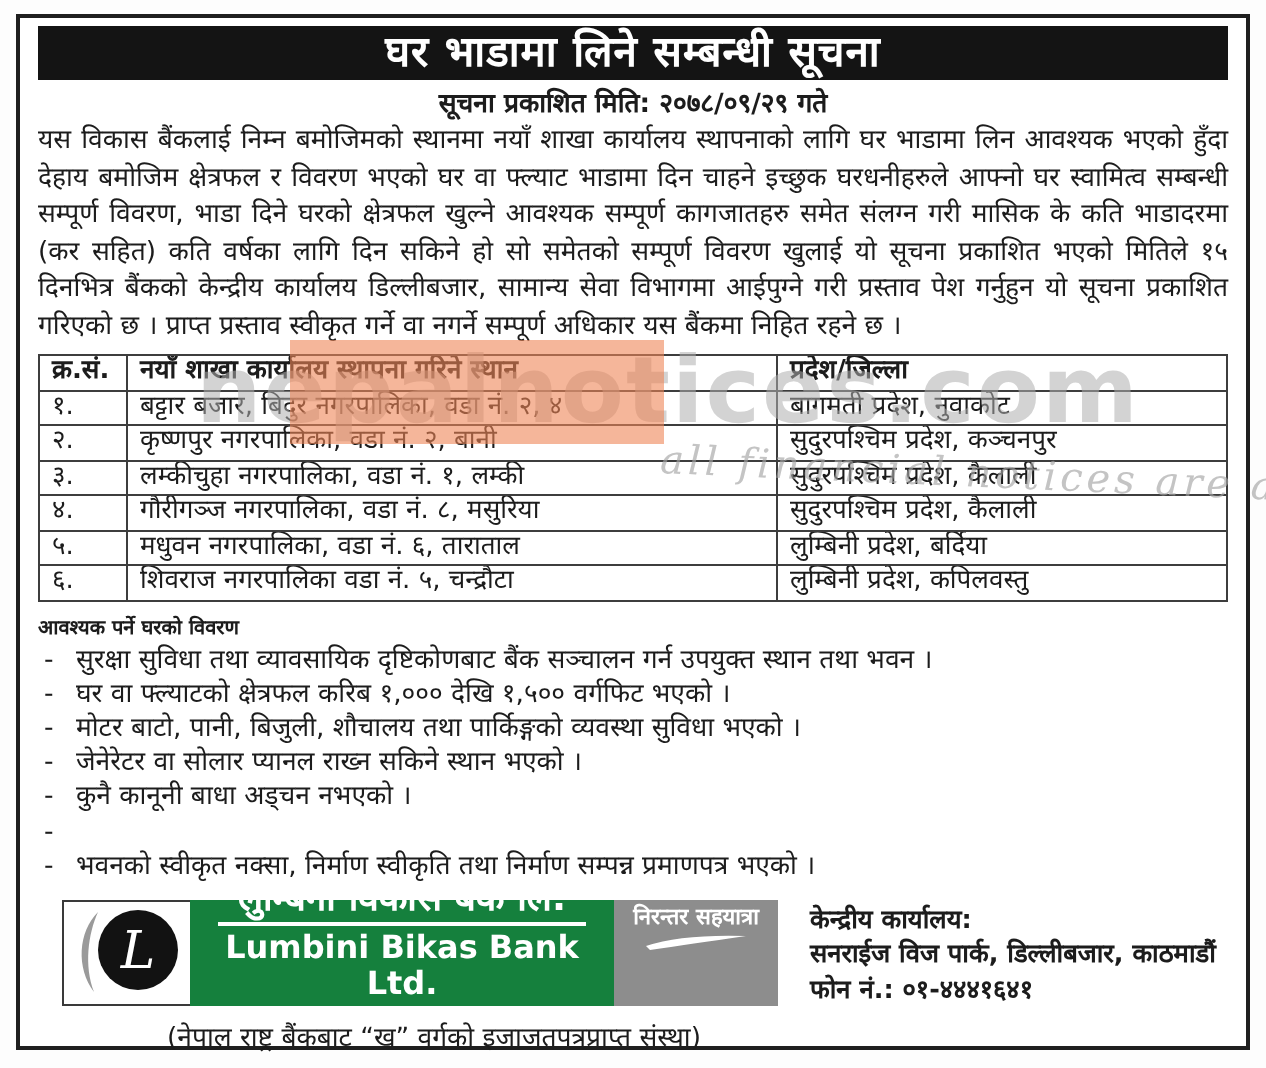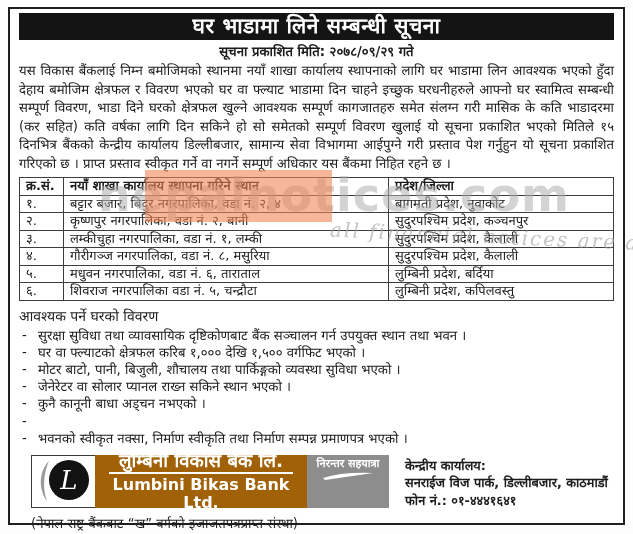--- a/index.html
+++ b/index.html
@@ -28,48 +28,48 @@
     font-size:13px;
   }
   table.loc th,table.loc td{
     border:1px solid #3d3d3d;padding:0 6px;line-height:16.5px;height:16.5px;
     text-align:left;font-weight:normal;overflow:hidden;white-space:nowrap;
   }
   table.loc th{font-weight:bold;}
   .col-sn{width:44px;}
   .col-loc{width:325px;}
   td.sn{text-align:center;}
-  .req-head{font-size:14px;font-weight:normal;margin:5px 0 2px 0;}
+  .req-head{font-size:10px;font-weight:bold;margin:5px 0 2px 0;}
   .req-list{margin:0;padding:0;list-style:none;}
   .req-list li{display:flex;font-size:13.2px;line-height:17.2px;}
   .req-list .dash{width:16px;flex:0 0 16px;text-align:left;padding-left:3px;}
   .footer{display:flex;align-items:stretch;margin:8px 0 0 12px;height:53px;}
   .logo-box{
     width:64px;background:#fff;border:1px solid #3a3a3a;border-right:none;
     display:flex;align-items:center;justify-content:center;box-sizing:border-box;
   }
   .bank-box{
-    width:212px;background:#a16207;color:#fff;text-align:center;
-    display:flex;flex-direction:column;justify-content:center;box-sizing:border-box;
+    width:212px;background:#15803d;color:#fff;text-align:center;
+    display:flex;flex-direction:column;justify-content:flex-end;box-sizing:border-box;
     padding:2px 8px;
   }
   .bank-np{font-size:18.5px;font-weight:bold;line-height:21px;}
   .bank-divider{border-top:2px solid #fff;margin:1px 6px 2px 6px;}
   .bank-en{font-size:16px;font-weight:bold;line-height:18px;}
   .slogan-box{
     width:82px;background:#8d8d8d;color:#fff;display:flex;flex-direction:column;
     align-items:center;gap:1px;box-sizing:border-box;
   }
   .slogan-text{font-size:11px;font-weight:bold;white-space:nowrap;}
   .contact{
     margin-left:16px;font-size:12.8px;font-weight:600;line-height:17.5px;
     padding-top:2px;
   }
   .license{
-    width:372px;text-align:left;font-size:13.2px;font-weight:500;
+    width:372px;text-align:center;font-size:13.2px;font-weight:500;
     margin:6px 0 0 12px;
   }
   
   .wm{position:absolute;pointer-events:none;}
   .wm-site{
     left:98px;top:168px;width:520px;
     font-size:46px;font-weight:bold;letter-spacing:1px;
     color:rgba(175,175,175,.55);white-space:nowrap;
   }
   .wm-highlight{

